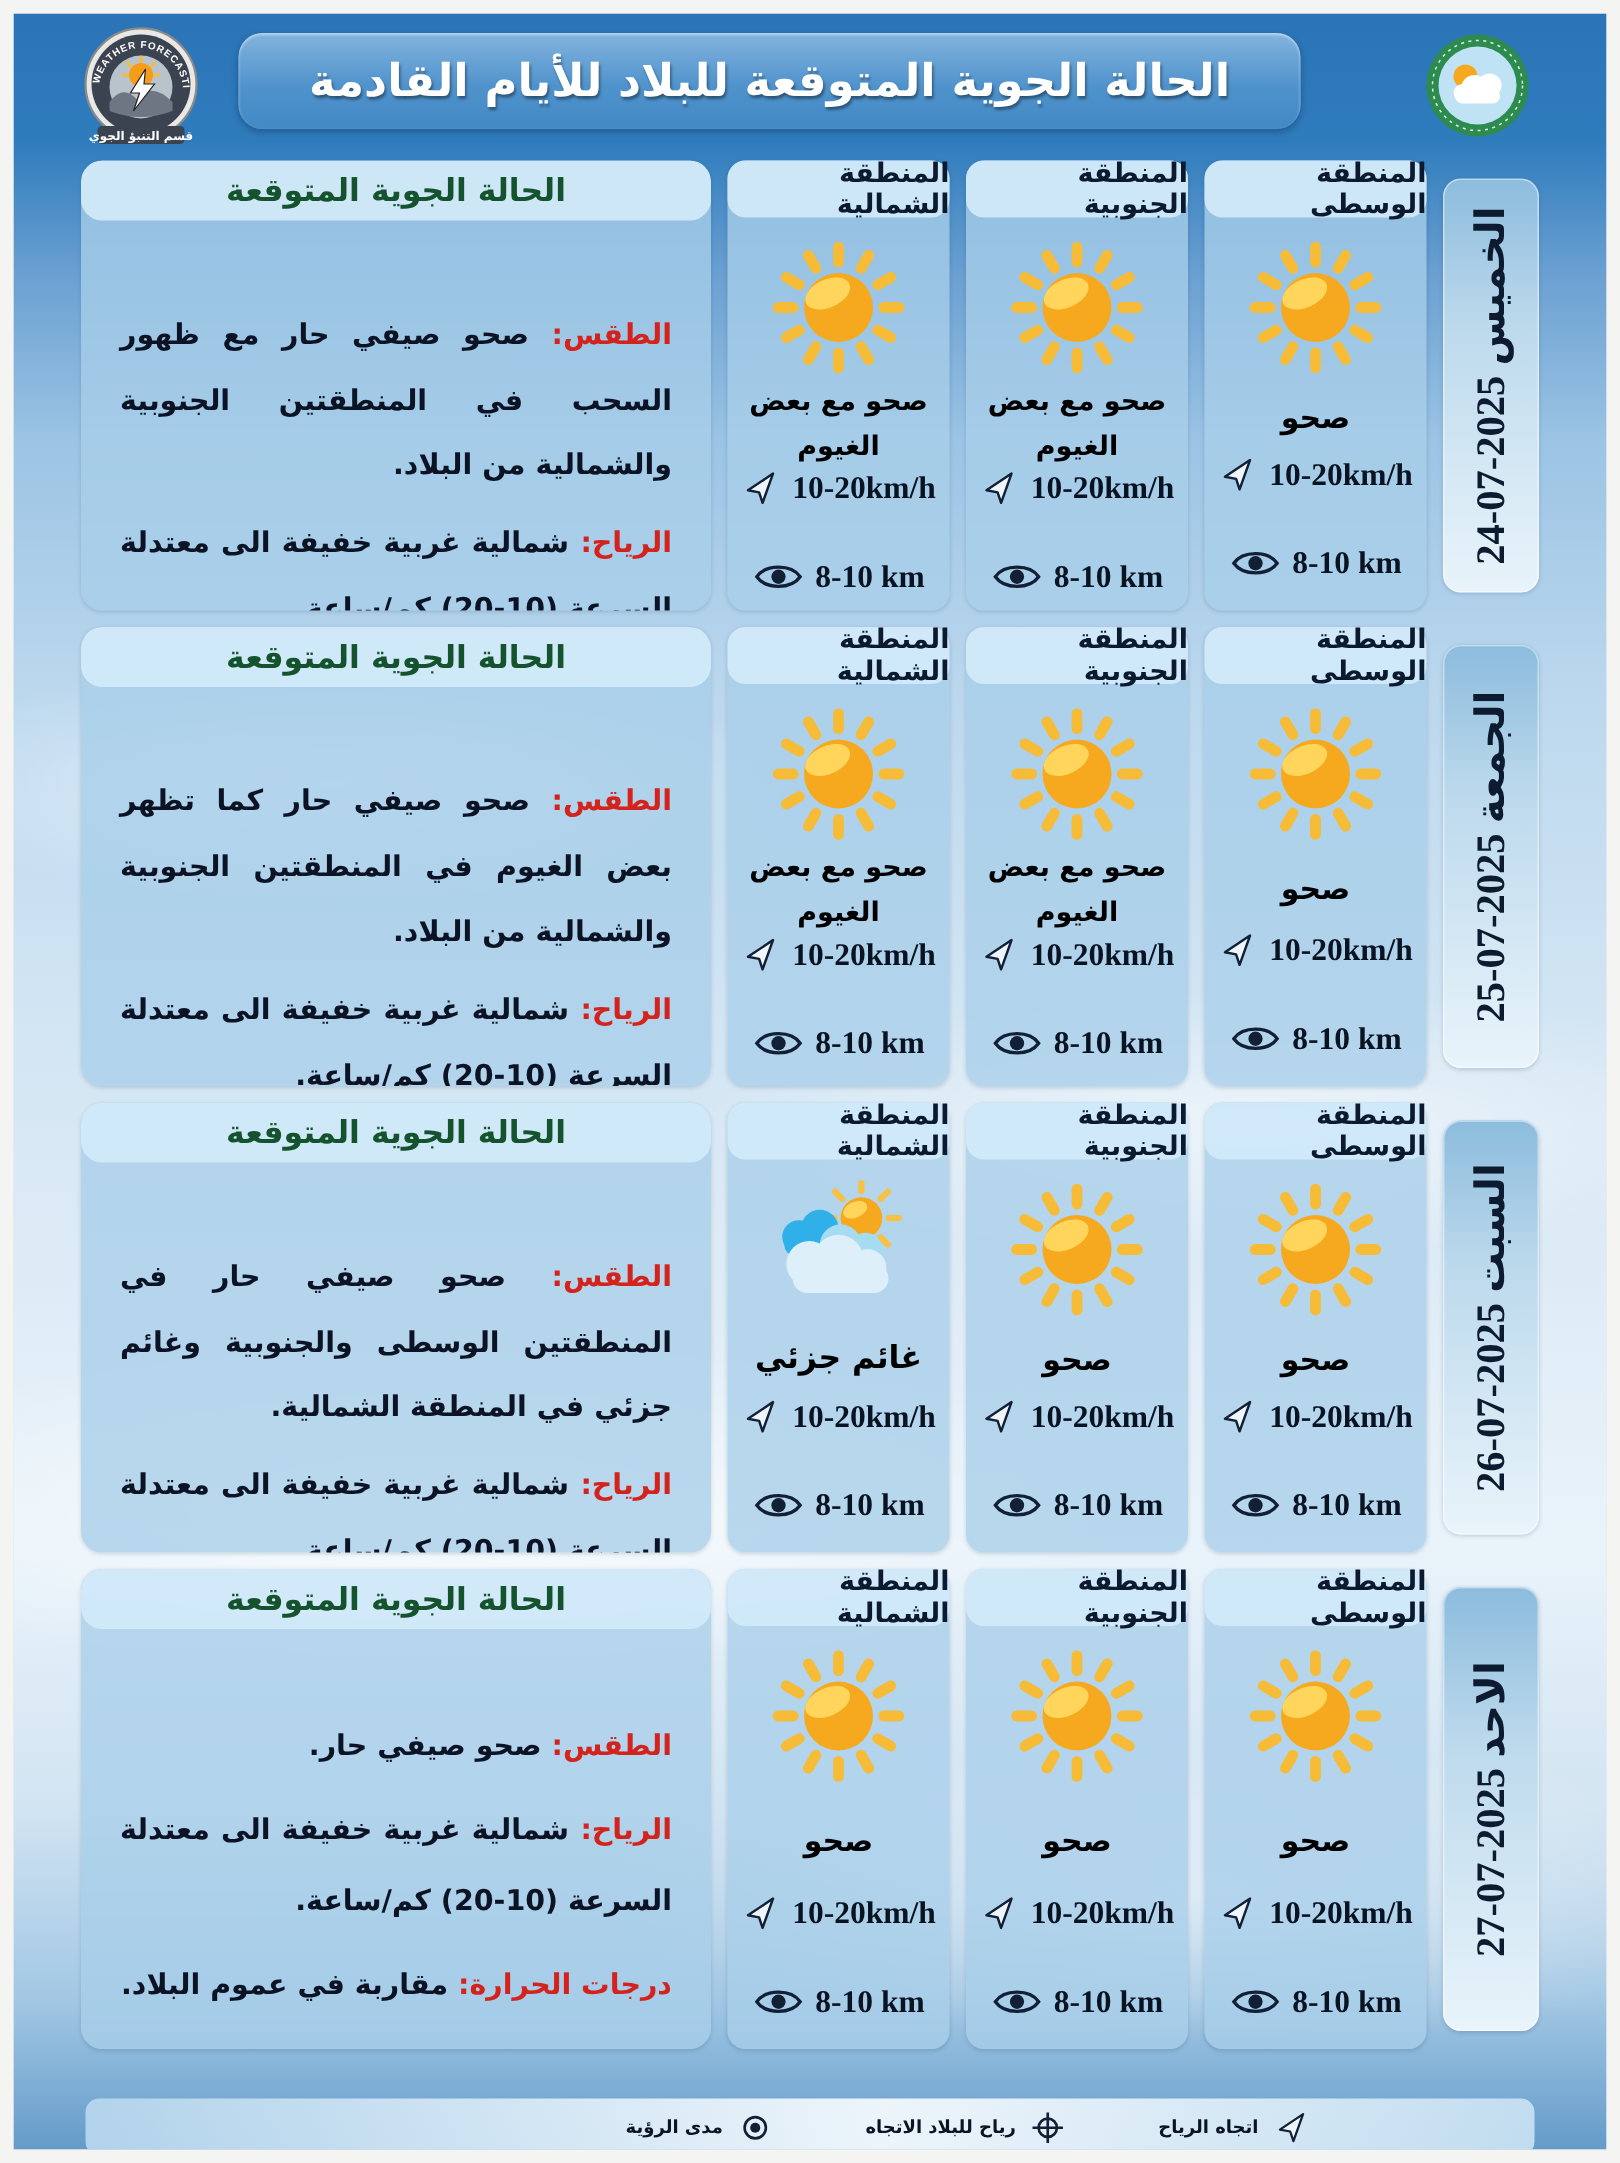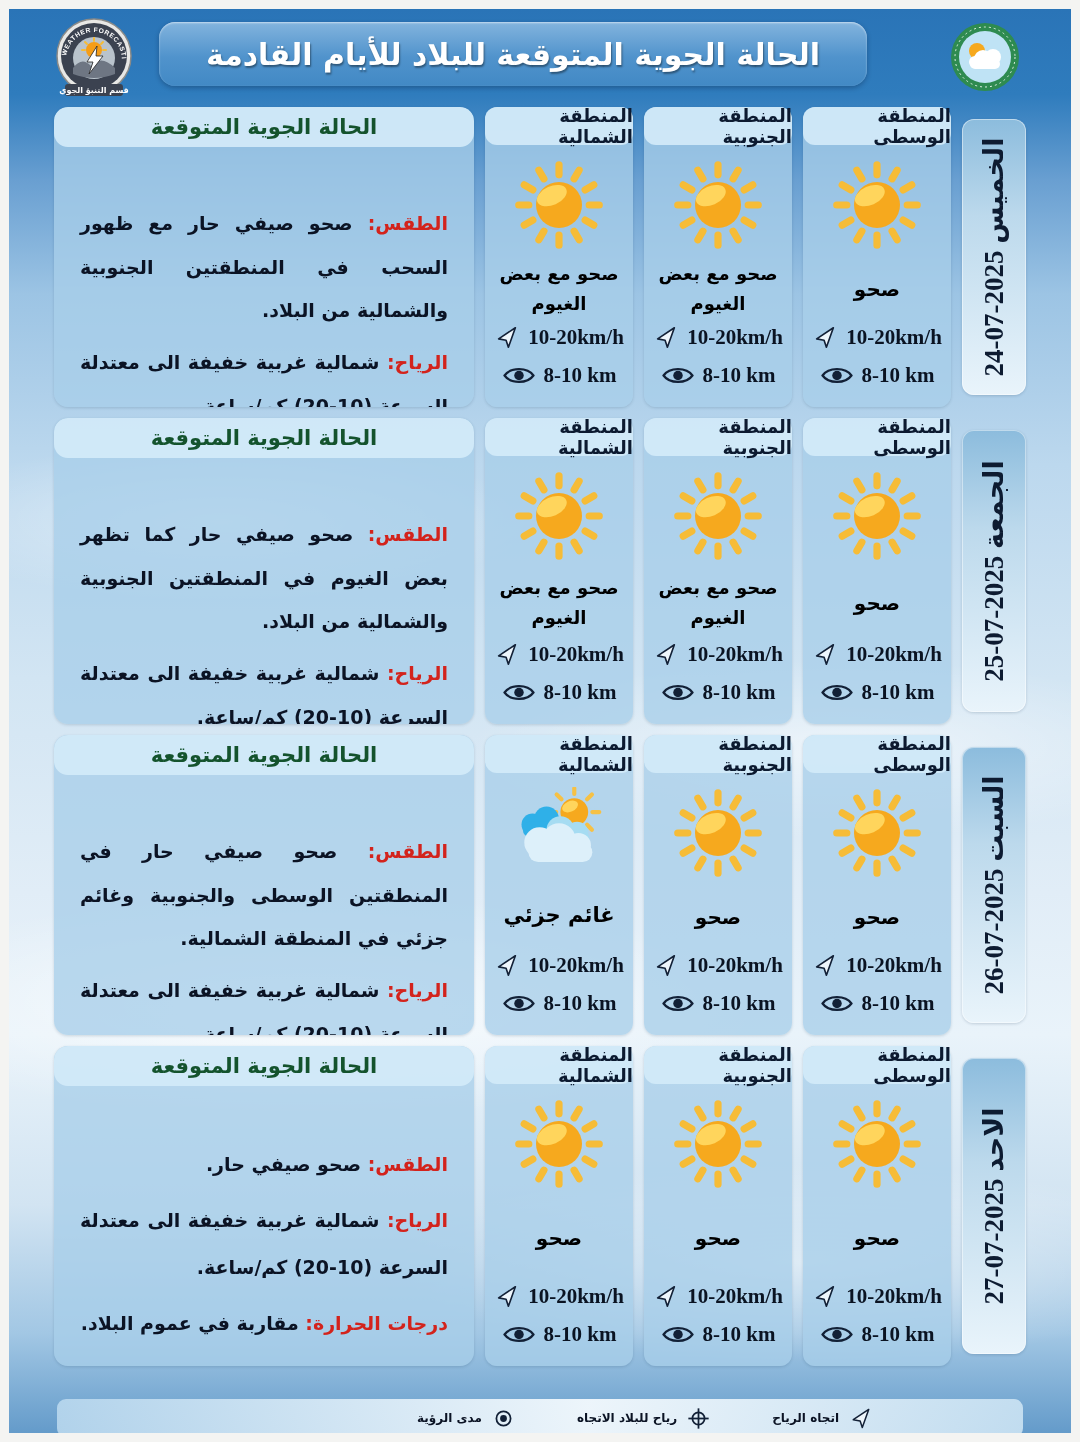--- a/index.html
+++ b/index.html
@@ -49,21 +49,21 @@
     width:100%;box-sizing:border-box;height:38px;border-radius:12px;
     background:rgba(211,234,248,.92);display:flex;align-items:center;justify-content:center;
     font-size:18px;color:#0c1a30;direction:rtl;
   }
   .wicon{margin:14px 0 2px;flex:none;}
   .condition{flex:1;display:flex;align-items:center;justify-content:center;text-align:center;
     color:#000;padding:0 6px;direction:rtl;}
   .c-lg{font-size:20px}.c-md{font-size:21px}.c-sm{font-size:18px;line-height:1.65}
   .metric{display:flex;direction:ltr;align-items:center;gap:8px;margin-bottom:13px;
     color:#0a1322;font-family:"Liberation Serif",serif;font-size:21px;}
-  .metric.vis{margin-bottom:19px;}
+  .metric.vis{margin-bottom:19px;margin-top:21px;}
   .details-card{
     flex:1;border-radius:14px;background:rgba(168,206,233,.78);overflow:hidden;
     display:flex;flex-direction:column;box-shadow:0 1px 3px rgba(30,60,90,.18);
   }
   .details-header{
     height:40px;flex:none;border-radius:14px;background:rgba(211,234,248,.92);
     display:flex;align-items:center;justify-content:center;font-size:21px;color:#14532d;direction:rtl;
   }
   .details-body{padding:12px 26px 6px;direction:rtl;text-align:justify;color:#0b1324;font-size:19px;margin-top:43px;}
   .details-body p{margin:0 0 8px;line-height:2.3;}

